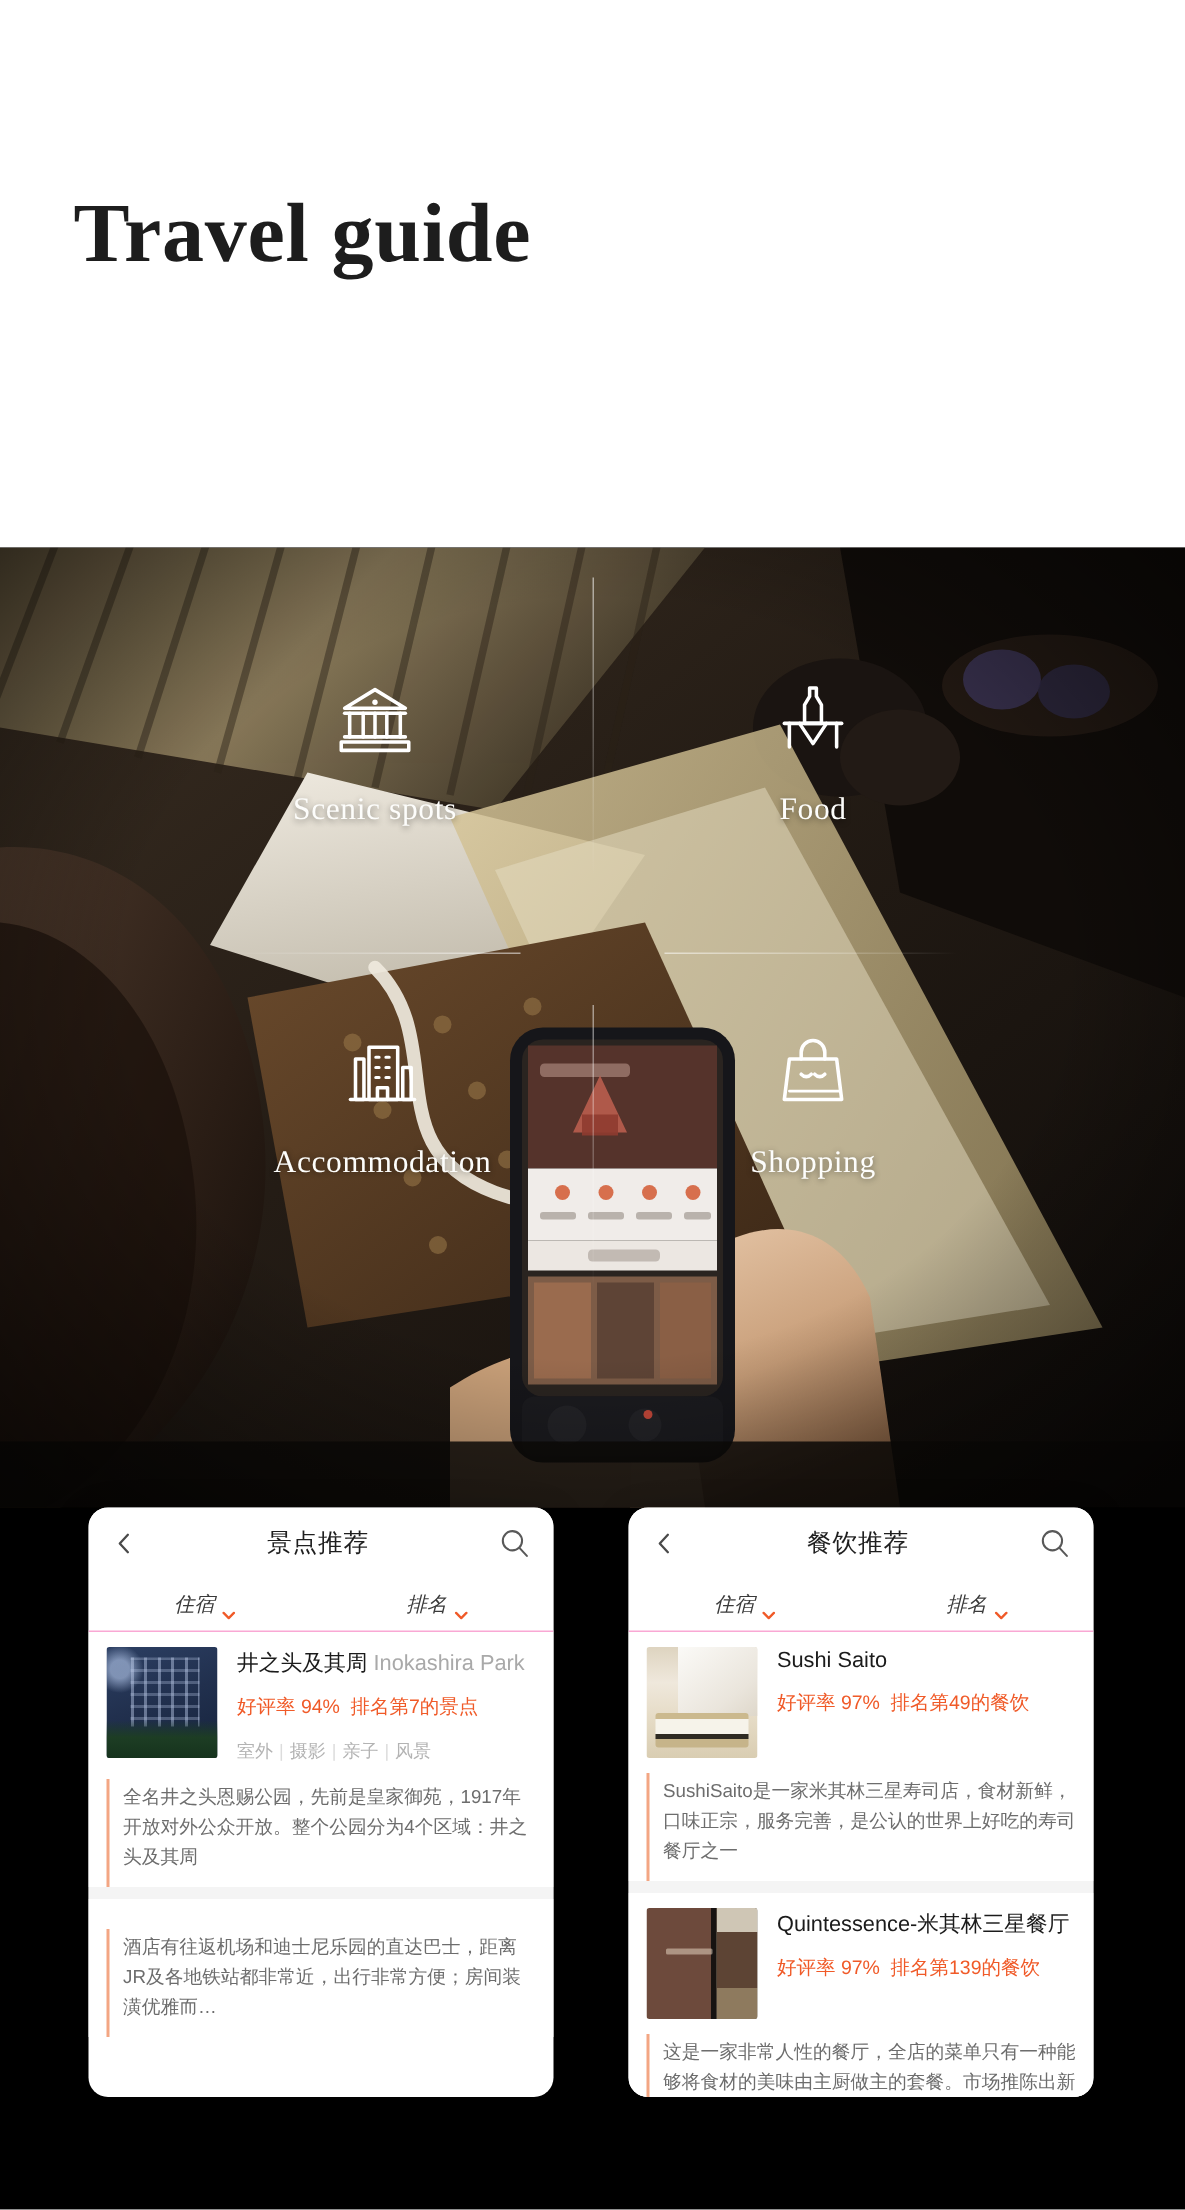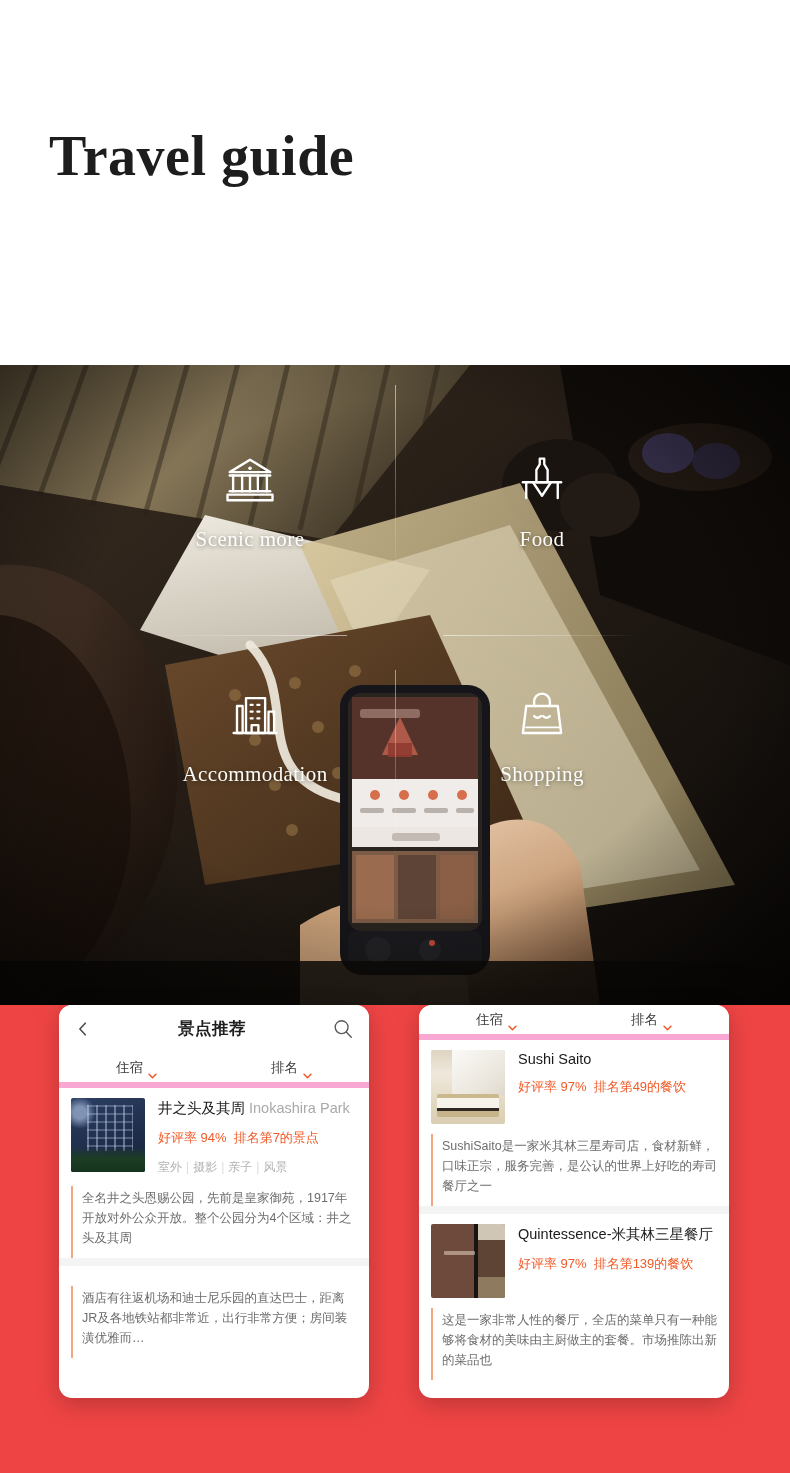--- a/index.html
+++ b/index.html
@@ -4,21 +4,21 @@
 <title>Travel guide</title>
 <style>
   * { box-sizing: border-box; margin: 0; padding: 0; }
   html, body {
     width: 790px;
     height: 1473px;
     background: #ffffff;
     font-family: "Liberation Sans", sans-serif;
     overflow: hidden;
   }
-  .page { position: relative; width: 790px; height: 1473px; background: #ef4444; }
+  .page { position: relative; width: 790px; height: 1473px; background: #000000; }
 
   
   .header { position: absolute; left: 0; top: 0; width: 790px; height: 365px; background: #fff; }
   .page-title {
     position: absolute; left: 49px; top: 126px;
     font-family: "Liberation Serif", "DejaVu Serif", serif;
     font-size: 56px; font-weight: 700; color: #1d1d1d;
     letter-spacing: 0.5px; line-height: 1.1;
   }
   .subtitle-row { position: absolute; left: 49px; top: 235px; width: 700px; display: flex; align-items: flex-start; }
@@ -69,27 +69,27 @@
   }
   #card-left  { left: 59px;  top: 1005px; height: 393px; }
   #card-right { left: 419px; top: 1005px; height: 393px; }
 
   .card-topbar {
     position: relative; height: 48px; display: flex; align-items: center;
     padding: 0 15px; background: #fff;
   }
   .back-chev { width: 18px; height: 18px; flex: 0 0 18px; }
   .card-title {
-    flex: 1; text-align: center; font-size: 16.5px; font-weight: 700; color: #1f1f1f;
+    flex: 1; text-align: center; font-size: 16.5px; font-weight: 400; color: #1f1f1f;
     font-family: "Liberation Sans", "DejaVu Sans", sans-serif; letter-spacing: 0.5px;
   }
   .search-ico { width: 22px; height: 22px; flex: 0 0 22px; }
 
   .card-filters {
-    display: flex; height: 35px; border-bottom: 6px solid #f9a8d4; background: #fff;
+    display: flex; height: 35px; border-bottom: 1px solid #f9a8d4; background: #fff; font-style: italic;
   }
   .filter { flex: 1; display: flex; align-items: center; justify-content: center; gap: 5px; }
   .filter-label { font-size: 13.5px; color: #3a3a3a; font-family: "Liberation Sans","DejaVu Sans",sans-serif; }
   .chev-down { width: 9px; height: 6px; }
 
   .card-body { background: #f4f4f4; }
   .item {
     background: #fff; padding: 10px 12px 0 12px; position: relative;
   }
   .item + .item { margin-top: 8px; }
@@ -326,21 +326,21 @@
         <span class="hero-icon">
           <svg width="54" height="54" viewBox="0 0 48 48" fill="none" stroke="#ffffff" stroke-width="2.1" stroke-linejoin="round" stroke-linecap="round">
             <path d="M24 6 L42 17 H6 Z"></path>
             <circle cx="24" cy="13.5" r="1.6" fill="#ffffff" stroke="none"></circle>
             <path d="M9 20 v14 M17 20 v14 M24 20 v14 M31 20 v14 M39 20 v14"></path>
             <path d="M6 20 h36"></path>
             <path d="M6 34 h36"></path>
             <path d="M4 42 h40 v-5 H4 Z"></path>
           </svg>
         </span>
-        <span class="hero-label">Scenic more</span>
+        <span class="hero-label">Scenic spots</span>
       </div>
 
       <div class="hero-cell" style="left:467px; top:88px; width:150px;">
         <span class="hero-icon">
           <svg width="54" height="54" viewBox="0 0 48 48" fill="none" stroke="#ffffff" stroke-width="2.1" stroke-linejoin="round" stroke-linecap="round">
             <path d="M22 5 h4 v5 l3 5 v11 h-10 V15 l3 -5 Z"></path>
             <path d="M7 26 h34"></path>
             <path d="M10 26 v14 M38 26 v14"></path>
             <path d="M16 26 L24 38 L32 26"></path>
           </svg>
@@ -436,20 +436,34 @@
         </div>
 
         <div class="item">
           <div class="item-desc">酒店有往返机场和迪士尼乐园的直达巴士，距离JR及各地铁站都非常近，出行非常方便；房间装潢优雅而…</div>
         </div>
 
       </div>
     </div>
 
     <div class="phone-card" id="card-right">
+      <div class="card-topbar">
+        <span class="back-chev">
+          <svg width="18" height="18" viewBox="0 0 20 20" fill="none" stroke="#4a4a4a" stroke-width="1.7" stroke-linecap="round" stroke-linejoin="round">
+              <path d="M12.5 3.5 L6.5 10 L12.5 16.5"></path>
+            </svg>
+        </span>
+        <span class="card-title">餐饮推荐</span>
+        <span class="search-ico">
+          <svg width="22" height="22" viewBox="0 0 24 24" fill="none" stroke="#595959" stroke-width="1.5" stroke-linecap="round">
+              <circle cx="10.5" cy="10" r="7"></circle>
+              <path d="M15.6 15.2 L21 21"></path>
+            </svg>
+        </span>
+      </div>
 
       <div class="card-filters">
         <div class="filter">
           <span class="filter-label">住宿</span>
           <span class="chev-down">
             <svg width="9" height="6" viewBox="0 0 10 7" fill="none" stroke="#f05a28" stroke-width="1.8" stroke-linecap="round" stroke-linejoin="round">
                 <path d="M1 1.5 L5 5.5 L9 1.5"></path>
               </svg>
           </span>
         </div>

